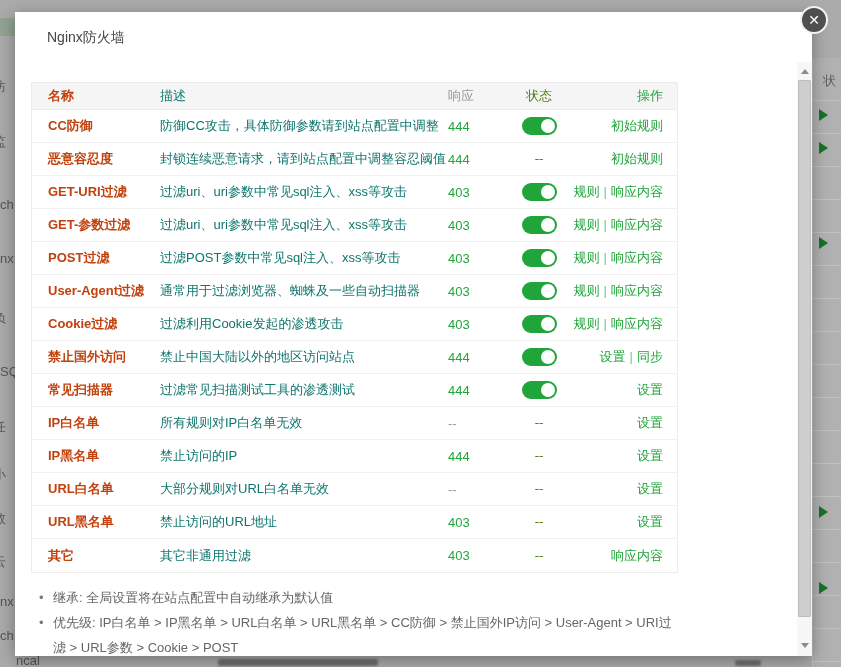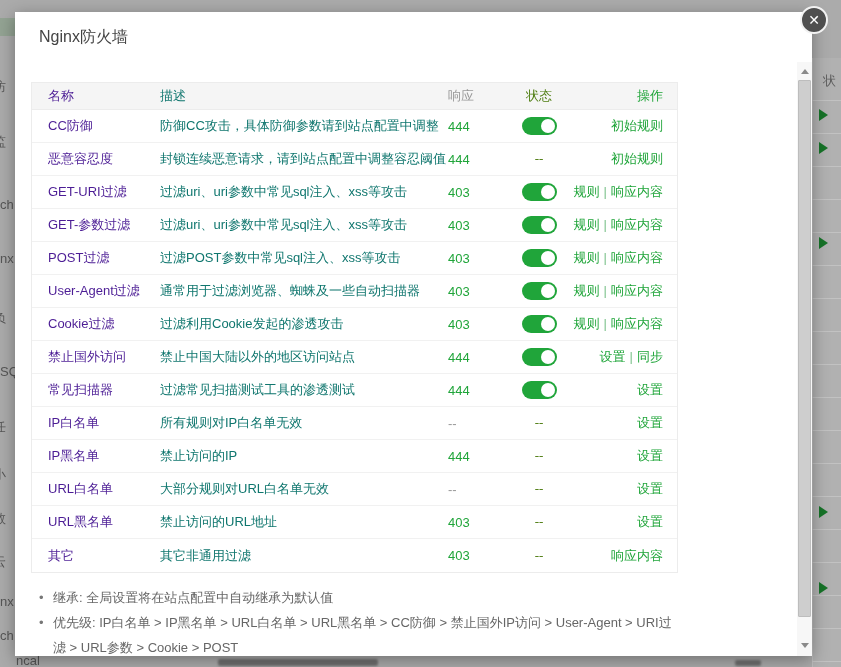--- a/index.html
+++ b/index.html
@@ -23,22 +23,22 @@
   
   .modal {
     position: absolute; left: 15px; top: 12px;
     width: 797px; height: 644px;
     background: #ffffff;
     box-shadow: 0 4px 16px rgba(0,0,0,0.35);
     overflow: hidden;
   }
   .modal-header {
     height: 50px; line-height: 50px;
-    padding: 0 24px;
-    font-size: 16px; color: #444;
+    padding: 0 32px;
+    font-size: 14px; color: #444;
     background: #fff;
   }
   .close-btn {
     position: absolute; left: 800px; top: 6px;
     width: 28px; height: 28px;
     background: #4f4f4f;
     border: 2px solid #f2f2f2;
     border-radius: 50%;
     color: #fff; font-size: 14px; font-weight: bold;
     line-height: 24px; text-align: center;
@@ -68,21 +68,21 @@
     color: #999; font-size: 13px;
     border-bottom: 1px solid #ececec;
   }
   .trow {
     display: flex; align-items: center;
     height: 33px;
     font-size: 13px;
     border-bottom: 1px solid #f1f1f1;
   }
   .trow:last-child { border-bottom: none; }
-  .c-name { width: 128px; padding-left: 16px; color: #4c1d95; flex: none; }
+  .c-name { width: 128px; padding-left: 16px; color: #c2410c; flex: none; font-weight: bold; }
   .c-desc { flex: 1; color: #0f766e; overflow: hidden; white-space: nowrap; }
   .c-resp { width: 58px; flex: none; color: #999; }
   .c-resp.green { color: #20a53a; }
   .c-status { width: 66px; text-align: center; flex: none; color: #4d7c0f; font-family: Liberation Serif, serif; }
   .c-act { width: 105px; padding-right: 14px; text-align: right; flex: none; color: #20a53a; white-space: nowrap; }
   .act-link { color: #20a53a; cursor: pointer; text-decoration: none; }
   .act-sep { color: #7cc18b; padding: 0 4px; font-style: normal; }
 
   .toggle {
     display: inline-block; vertical-align: middle;

